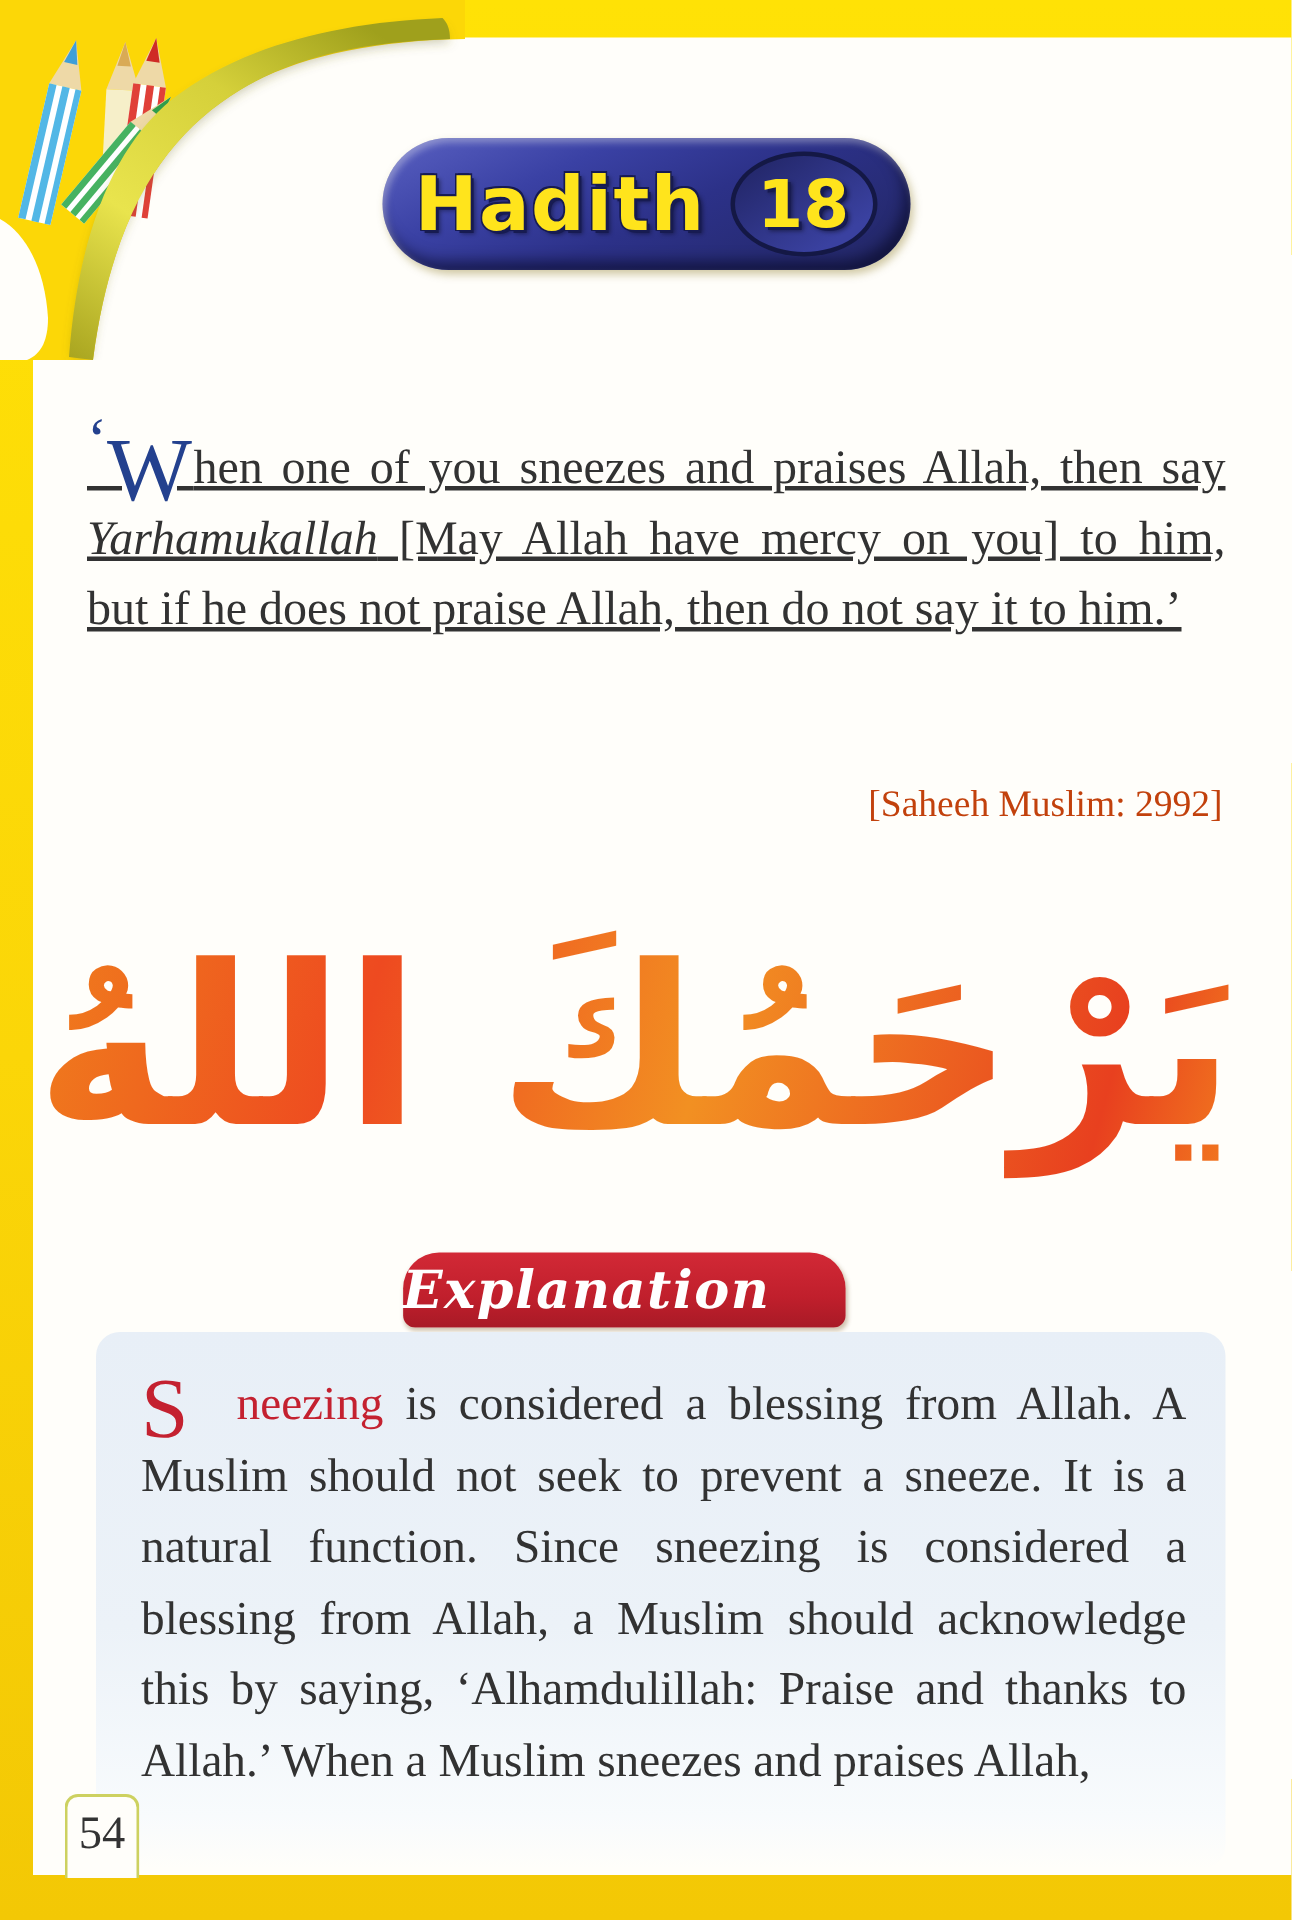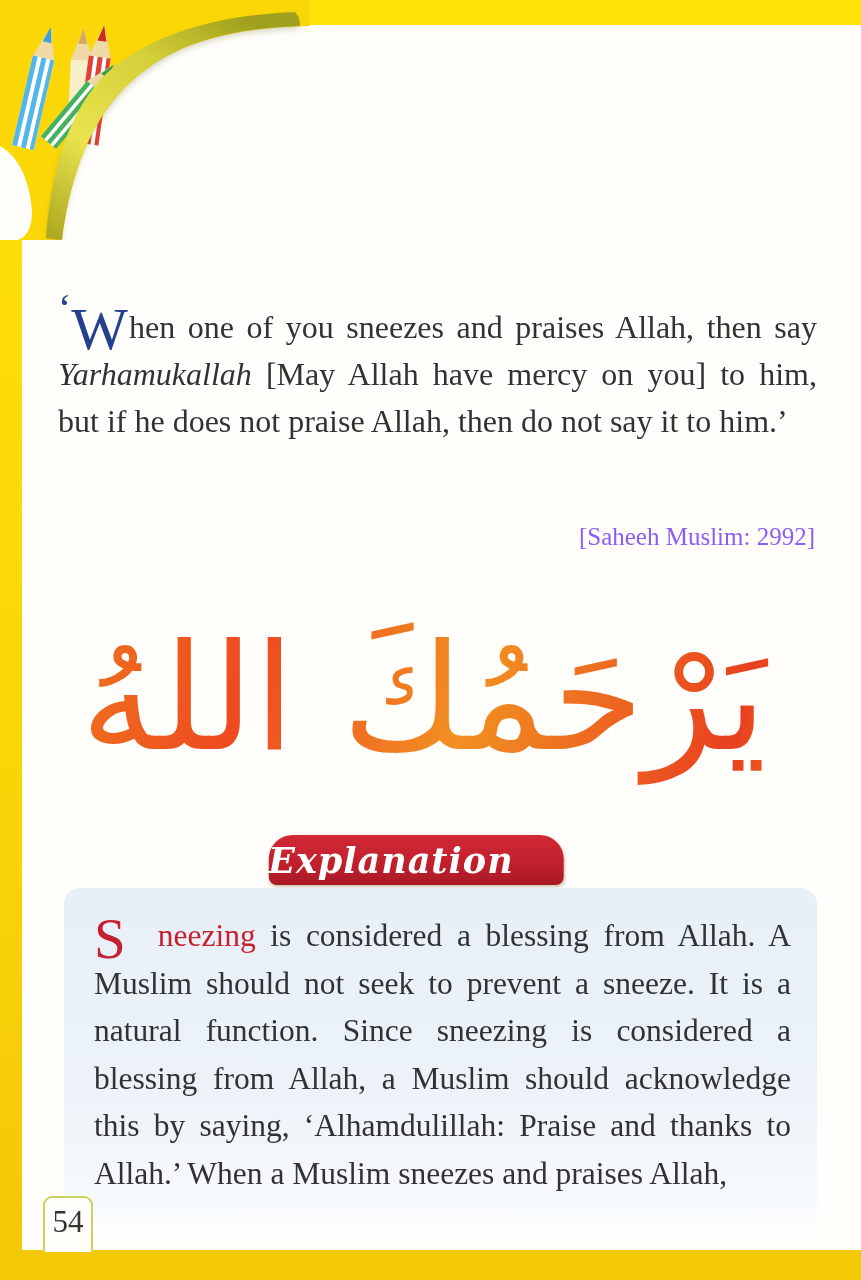--- a/index.html
+++ b/index.html
@@ -44,38 +44,38 @@
 
   
   .arabic-hadith{
     position:absolute;top:218px;left:45px;right:45px;
     font-family:"DejaVu Sans", sans-serif;font-size:35px;line-height:62px;
     color:#3d9154;text-align:center;direction:rtl;font-weight:600;
   }
 
   
   .translation{
-    position:absolute;top:304px;left:58px;right:44px;margin:0;
-    font-size:32px;line-height:47px;color:#323232;text-align:justify;
+    position:absolute;top:288px;left:58px;right:44px;margin:0;
+    font-size:32px;line-height:47px;color:#323232;text-align:justify;text-decoration:underline;
   }
   .open-quote{font-size:40px;line-height:0;vertical-align:16px;color:#24418e;}
   .w-cap{font-size:60px;line-height:0;vertical-align:-11px;color:#24418e;letter-spacing:1px;}
   .italic{font-style:italic;}
 
   
   .citation{
     position:absolute;top:523px;right:46px;
-    font-size:25px;color:#8b5cf6;margin-left:44px;
+    font-size:25px;color:#c2410c;margin-left:44px;
   }
 
   
   .calligraphy{
     position:absolute;top:558px;left:0;right:14px;height:280px;
     display:flex;align-items:center;justify-content:center;
-    font-family:"DejaVu Sans", sans-serif;font-weight:normal;font-size:148px;
+    font-family:"DejaVu Sans", sans-serif;font-weight:bold;font-size:148px;
     direction:rtl;line-height:1;
     background:linear-gradient(105deg,#f0871c 0%,#ee4a20 30%,#f29022 55%,#e8401f 85%,#f6921e 100%);
     -webkit-background-clip:text;background-clip:text;color:transparent;
   }
 
   
   .expl-badge{
     position:absolute;top:835px;left:50%;transform:translateX(-55%);
     width:295px;height:50px;border-radius:24px 24px 8px 8px;
     background:linear-gradient(180deg,#d22936 0%,#c01f2c 60%,#a81a26 100%);
@@ -164,20 +164,26 @@
     <rect x="6" y="2" width="4" height="72" fill="#46b261"></rect>
   </g>
 
   <path d="M295,18 C225,21 162,36 115,72 C75,104 54,162 48,238 L60,240 C73,142 112,91 160,62 C196,40 240,30 300,28 Z" fill="rgba(110,105,40,0.35)" filter="url(#soft)"></path>
 
   <path d="M295,12 C225,15 162,30 115,66 C75,98 52,158 46,238 L62,240 C75,140 112,89 160,60 C196,38 240,28 300,26 C300,19 298,15 295,12 Z" fill="url(#curlGrad)"></path>
 </svg>
 
 <div class="content">
 
+  <div class="banner">
+    <span class="banner-title">Hadith</span>
+    <span class="banner-number">
+      <span>18</span>
+    </span>
+  </div>
 
 
   <p class="translation"><span class="open-quote">‘</span><span class="w-cap">W</span><span>hen one of you sneezes and praises Allah, then say </span><span class="italic">Yarhamukallah</span><span> [May Allah have mercy on you] to him, but if he does not praise Allah, then do not say it to him.’</span></p>
 
   <div class="citation">[Saheeh Muslim: 2992]</div>
 
   <div class="calligraphy" dir="rtl">يَرْحَمُكَ اللهُ</div>
 
   <div class="expl-badge">
     <span>Explanation</span>

